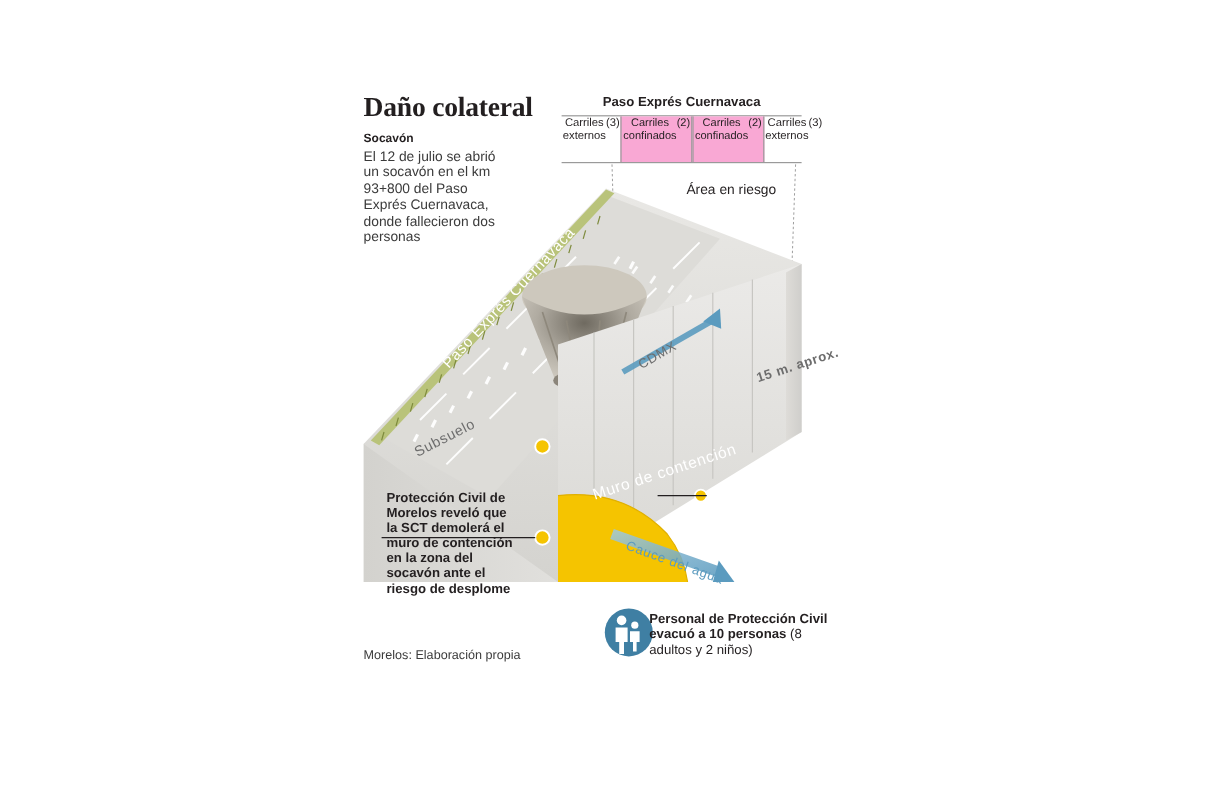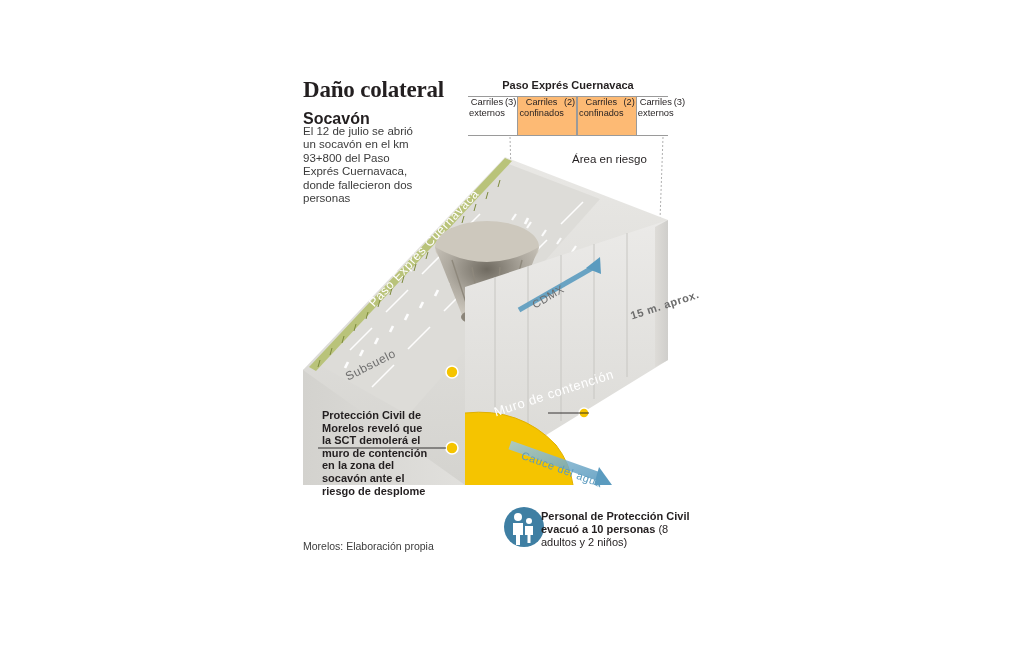--- a/index.html
+++ b/index.html
@@ -27,21 +27,21 @@
     font-family: "Liberation Serif", serif;
     font-weight: bold;
     font-size: 23px;
     letter-spacing: -0.2px;
     color: #231f20;
   }
   #subhead {
     position: absolute;
     left: 303px; top: 95px;
     font-weight: bold;
-    font-size: 16px;
+    font-size: 10px;
     color: #231f20;
   }
   #intro {
     position: absolute;
     left: 303px; top: 110px;
     width: 125px;
     font-size: 11.5px;
     line-height: 13.4px;
     color: #3b3b3b;
   }
@@ -68,21 +68,21 @@
     flex: 1;
     font-size: 9.4px;
     line-height: 10.6px;
     text-align: center;
     display: flex;
     justify-content: center;
     color: #231f20;
     padding: 0 1px;
   }
   #lanekey .lane.conf {
-    background: #fdba74;
+    background: #f9a8d4;
     border-left: 1px solid #9a9a9a;
     border-right: 1px solid #9a9a9a;
     font-size: 9.2px;
   }
   #lanekey .lane.conf.sep {
     border-left: 1px solid #9a9a9a;
   }
   #arealab {
     position: absolute;
     left: 572px; top: 138px;

